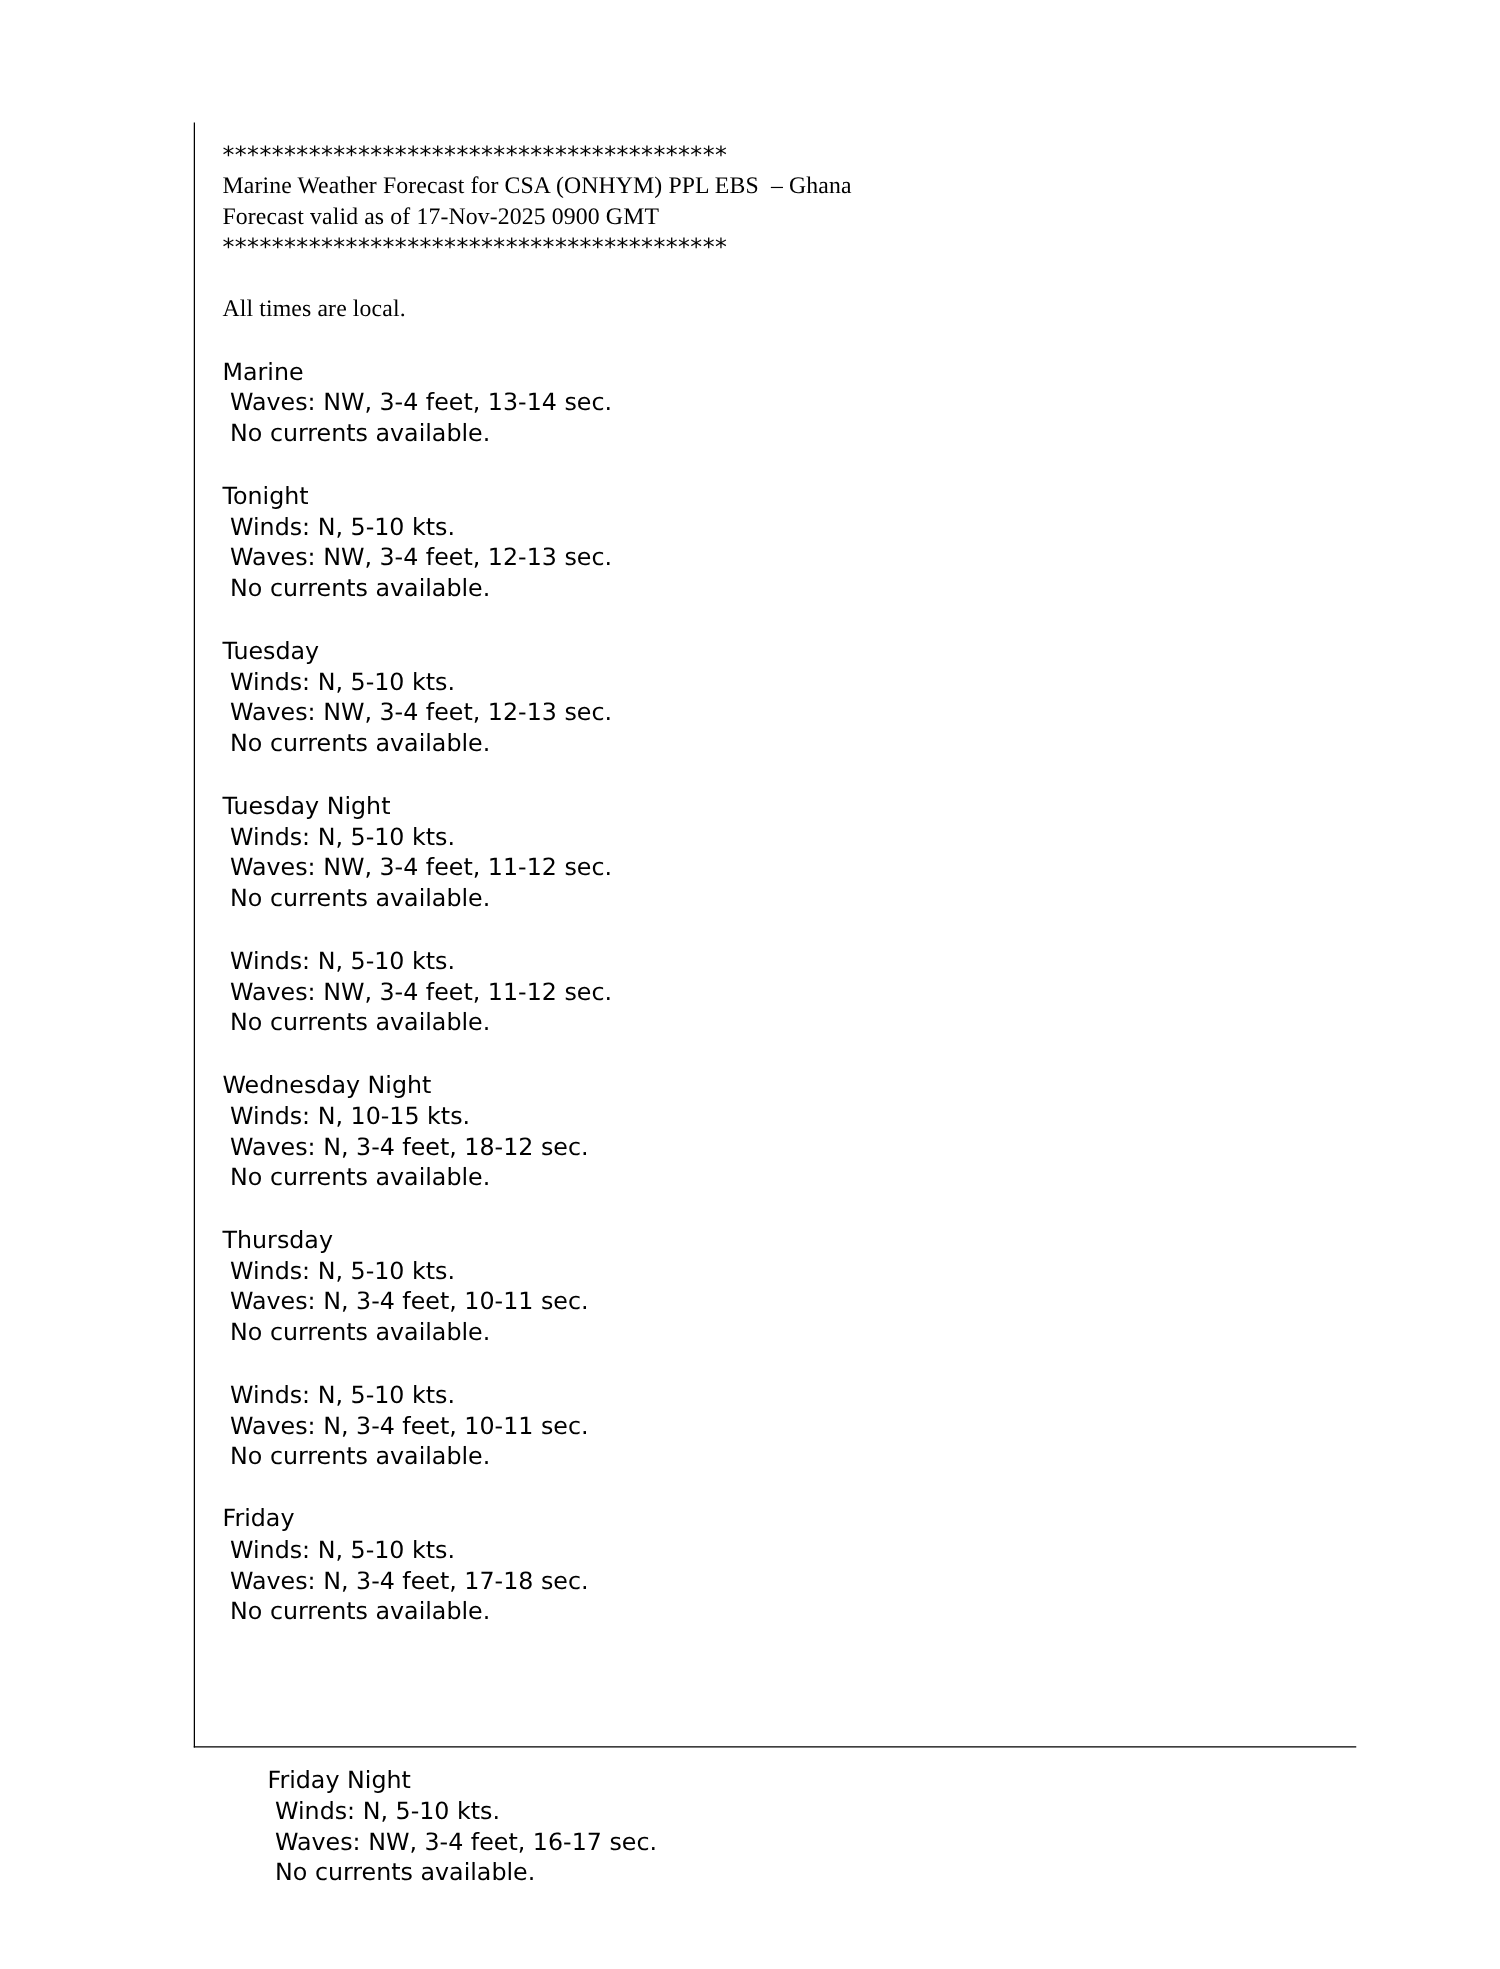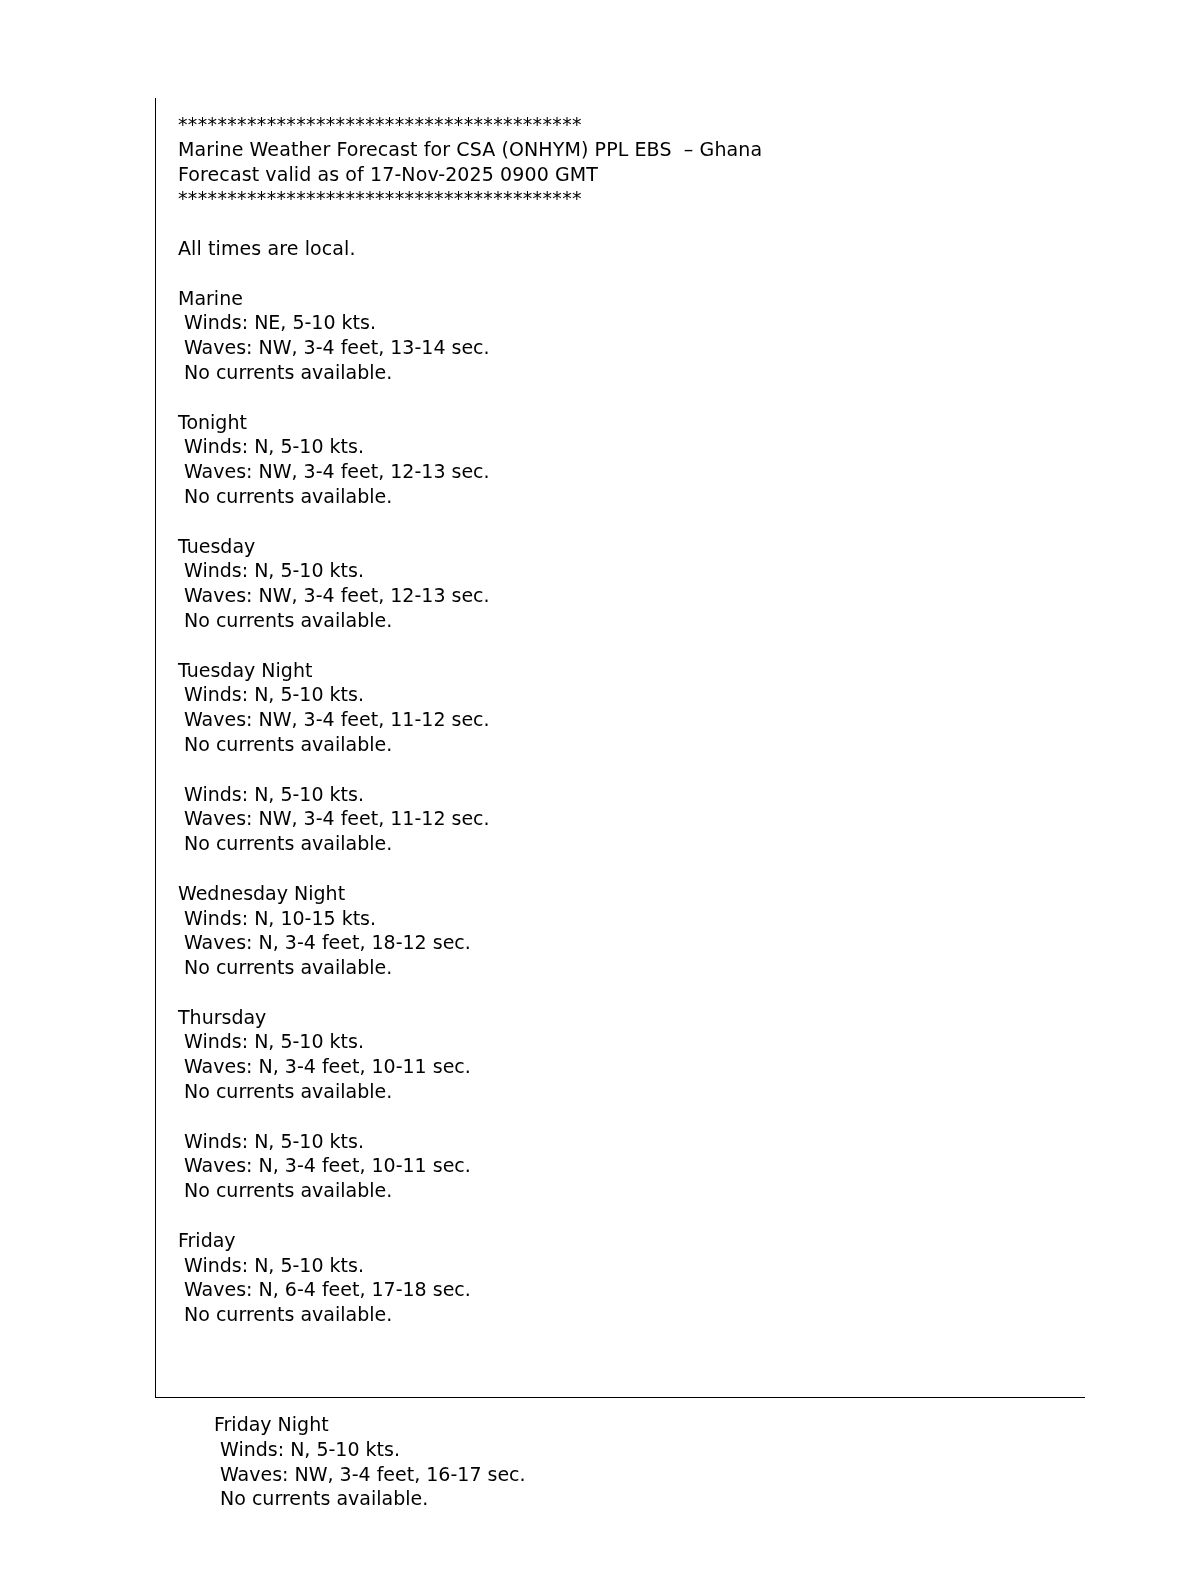--- a/index.html
+++ b/index.html
@@ -37,20 +37,21 @@
     position: absolute;
     left: 178px;
     top: 112px;
     width: 900px;
   }
   .line {
     font-size: 19px;
     line-height: 24.8px;
     white-space: pre;
     letter-spacing: 0.1px;
+    font-family: Liberation Serif, serif;
   }
   .stars {
     font-size: 19px;
     line-height: 24.8px;
     white-space: pre;
     letter-spacing: 0.35px;
   }
   .blank {
     height: 24.8px;
   }
@@ -87,21 +88,20 @@
     <div class="stars">*****************************************</div>
 
     <div class="blank"></div>
 
     <div class="line">All times are local.</div>
 
     <div class="blank"></div>
 
     <div>
       <div class="period-name">Marine</div>
-      <div class="detail"> Winds: NE, 5-10 kts.</div>
       <div class="detail"> Waves: NW, 3-4 feet, 13-14 sec.</div>
       <div class="detail"> No currents available.</div>
     </div>
     <div class="blank"></div>
 
     <div>
       <div class="period-name">Tonight</div>
       <div class="detail"> Winds: N, 5-10 kts.</div>
       <div class="detail"> Waves: NW, 3-4 feet, 12-13 sec.</div>
       <div class="detail"> No currents available.</div>
@@ -150,21 +150,21 @@
     <div>
       <div class="detail"> Winds: N, 5-10 kts.</div>
       <div class="detail"> Waves: N, 3-4 feet, 10-11 sec.</div>
       <div class="detail"> No currents available.</div>
     </div>
     <div class="blank"></div>
 
     <div>
       <div class="period-name">Friday</div>
       <div class="detail"> Winds: N, 5-10 kts.</div>
-      <div class="detail"> Waves: N, 6-4 feet, 17-18 sec.</div>
+      <div class="detail"> Waves: N, 3-4 feet, 17-18 sec.</div>
       <div class="detail"> No currents available.</div>
     </div>
 
   </div>
 
   <div class="overflow-body">
     <div>
       <div class="period-name">Friday Night</div>
       <div class="detail"> Winds: N, 5-10 kts.</div>
       <div class="detail"> Waves: NW, 3-4 feet, 16-17 sec.</div>

